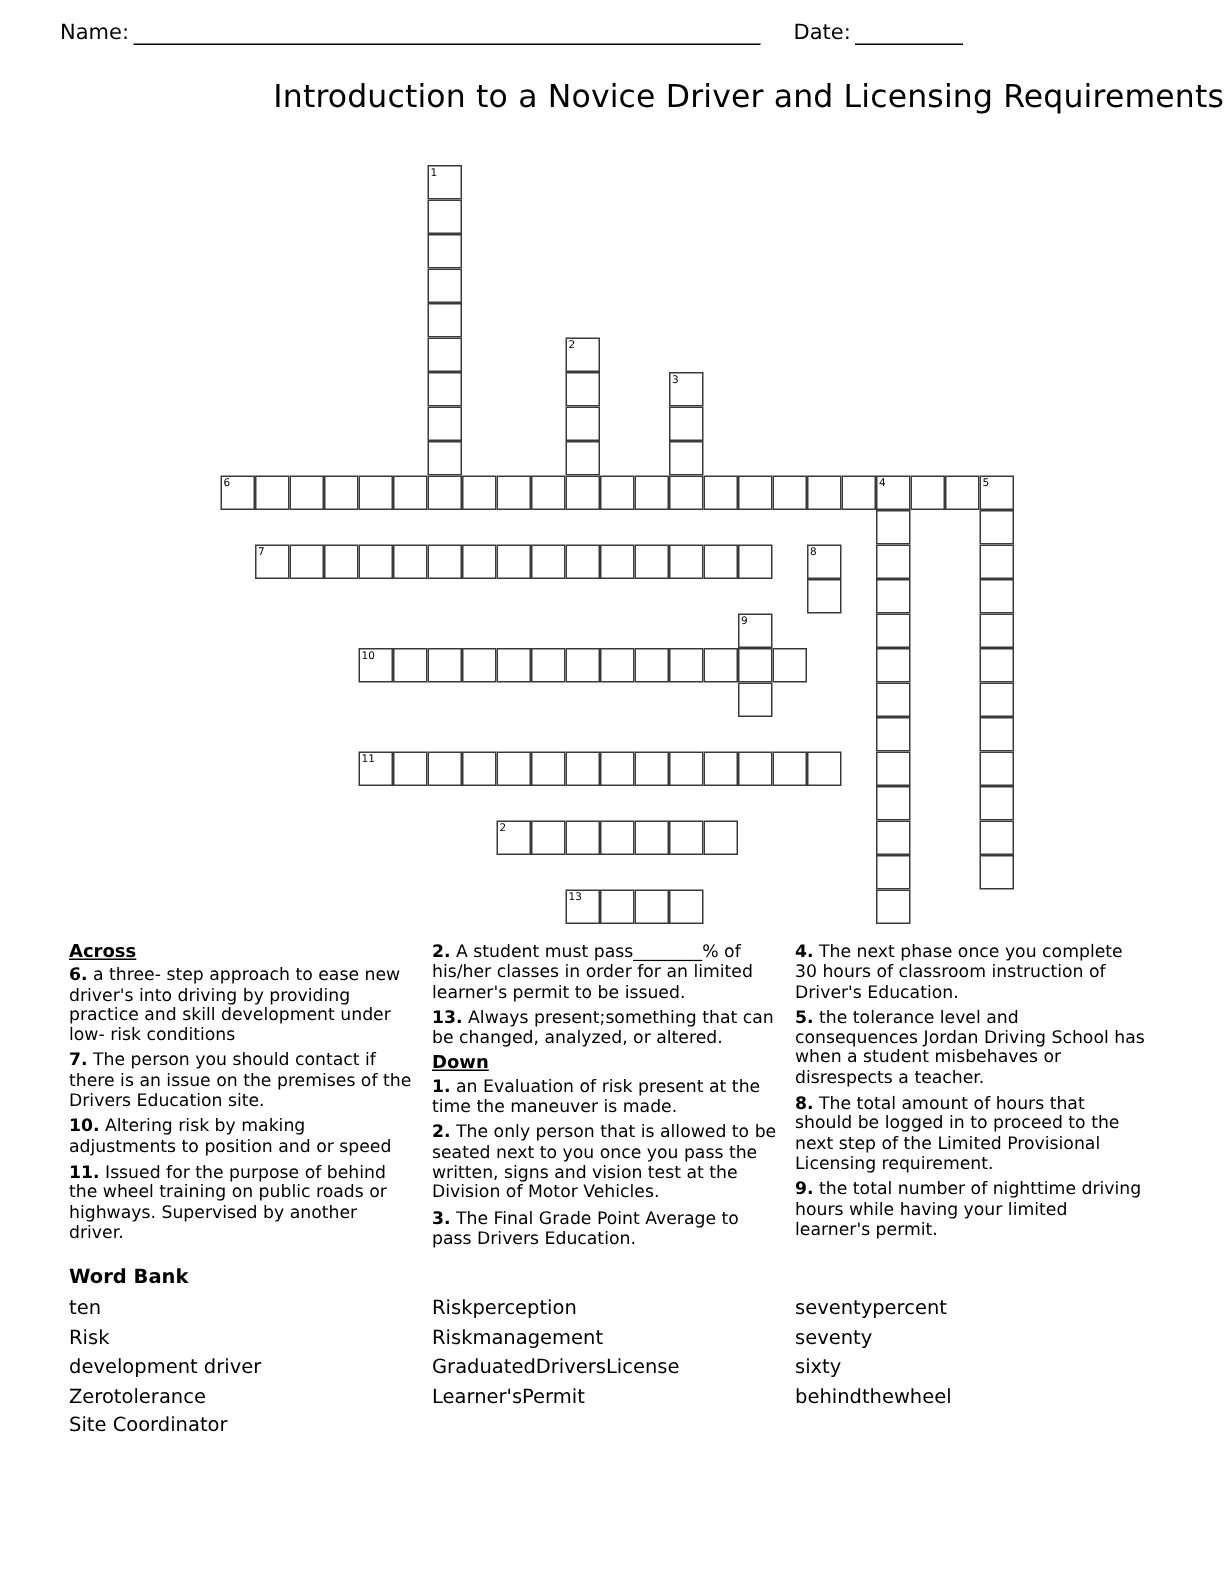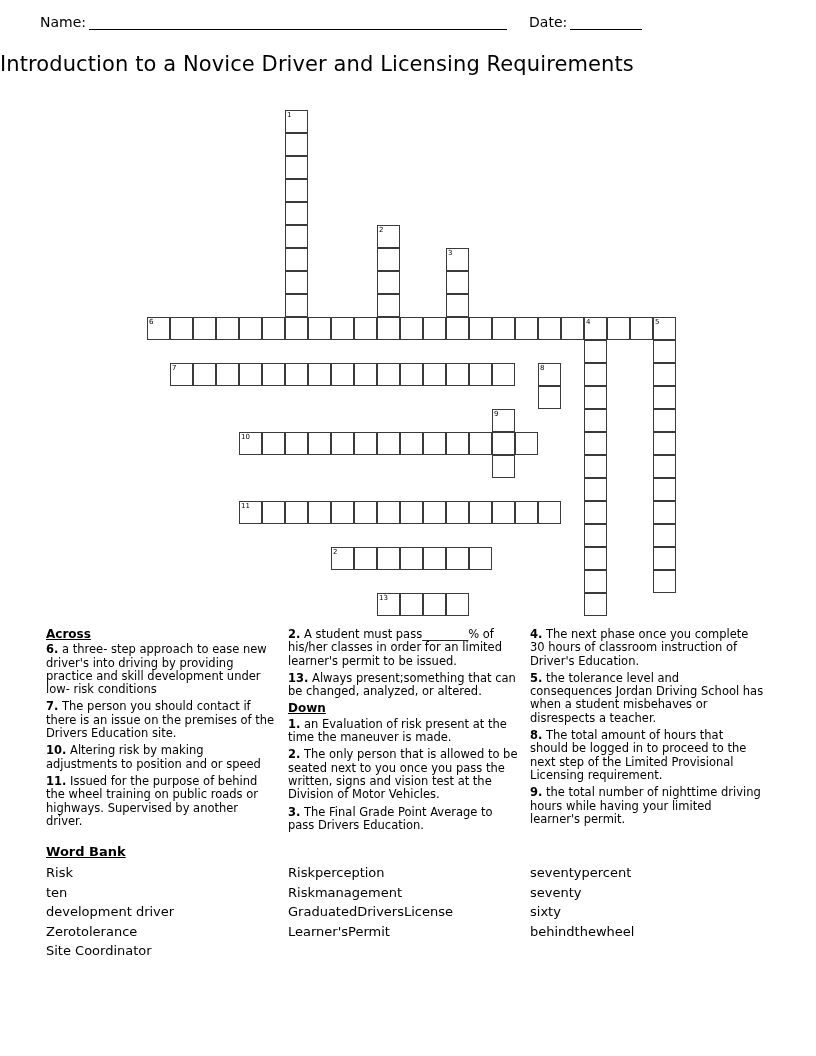--- a/index.html
+++ b/index.html
@@ -34,21 +34,21 @@
   .rule-name { width: 418px; margin-left: 3px; }
   .rule-date { width: 72px; margin-left: 3px; }
   .nd-gap { width: 22px; display:inline-block; }
 
   
   .puzzle-title {
     position: absolute;
     left: 0;
     top: 52px;
     width: 816px;
-    text-align: left;
+    text-align: right;
     font-size: 21px;
     font-weight: normal;
     letter-spacing: 0.1px;
   }
 
   
   #grid-wrap {
     position: absolute;
     left: 0px;
     top: 0px;
@@ -98,21 +98,20 @@
 
   
   #wordbank {
     position: absolute;
     left: 46px;
     top: 844px;
     width: 730px;
   }
   .wb-heading {
     font-weight: bold;
-    text-decoration: underline;
     font-size: 13px;
     display: block;
     margin-bottom: 4px;
   }
   .wb-cols {
     display: flex;
     flex-direction: row;
   }
   .wb-col { width: 242px; }
   .wb-word {
@@ -346,22 +345,22 @@
   <span class="clue">
     <span class="cnumlbl">9.</span>
     <span>the total number of nighttime driving hours while having your limited learner's permit.</span>
   </span>
 </div>
 
 <div id="wordbank">
   <span class="wb-heading">Word Bank</span>
   <div class="wb-cols">
     <div class="wb-col">
+      <span class="wb-word">ten</span>
       <span class="wb-word">Risk</span>
-      <span class="wb-word">ten</span>
       <span class="wb-word">development driver</span>
       <span class="wb-word">Zerotolerance</span>
       <span class="wb-word">Site Coordinator</span>
     </div>
     <div class="wb-col">
       <span class="wb-word">Riskperception</span>
       <span class="wb-word">Riskmanagement</span>
       <span class="wb-word">GraduatedDriversLicense</span>
       <span class="wb-word">Learner'sPermit</span>
     </div>

